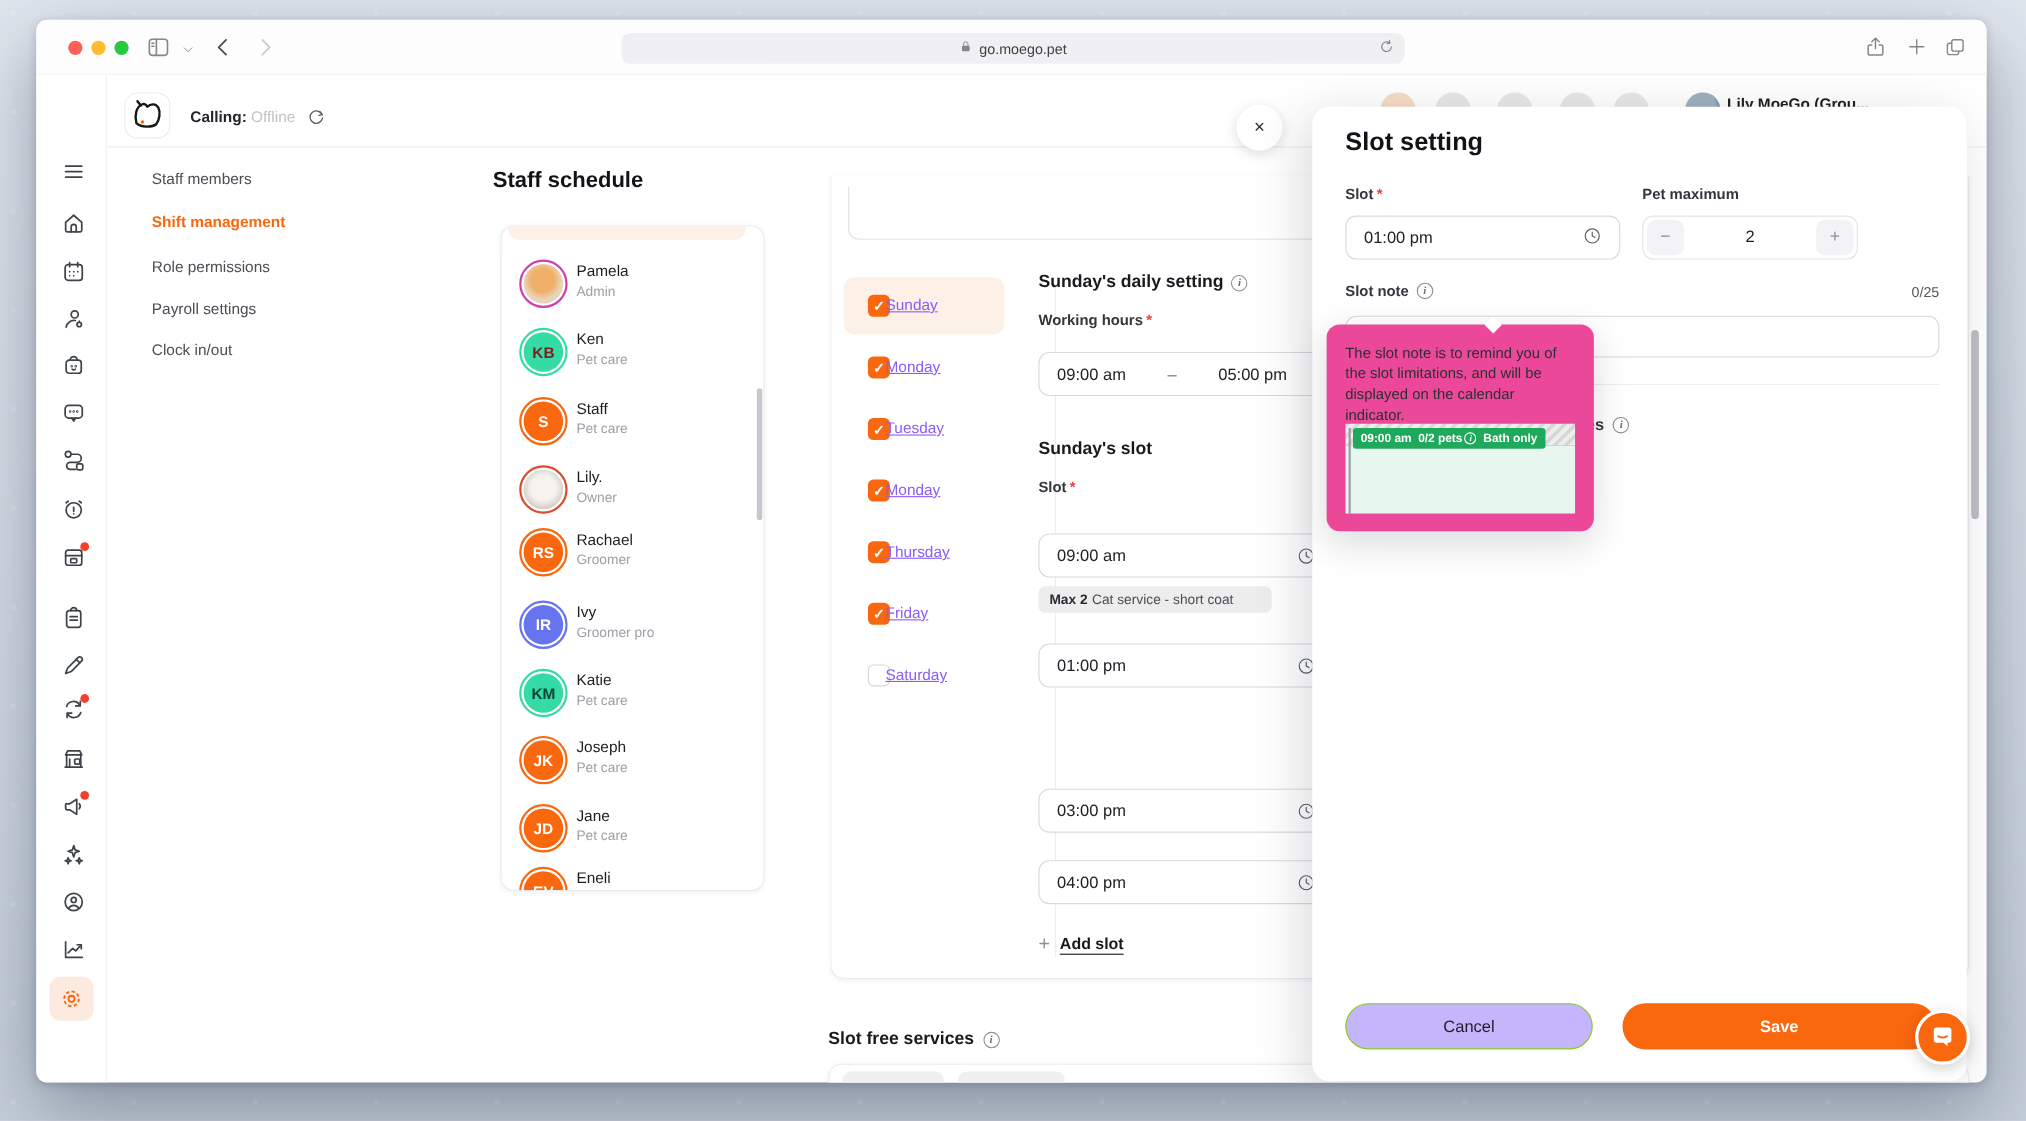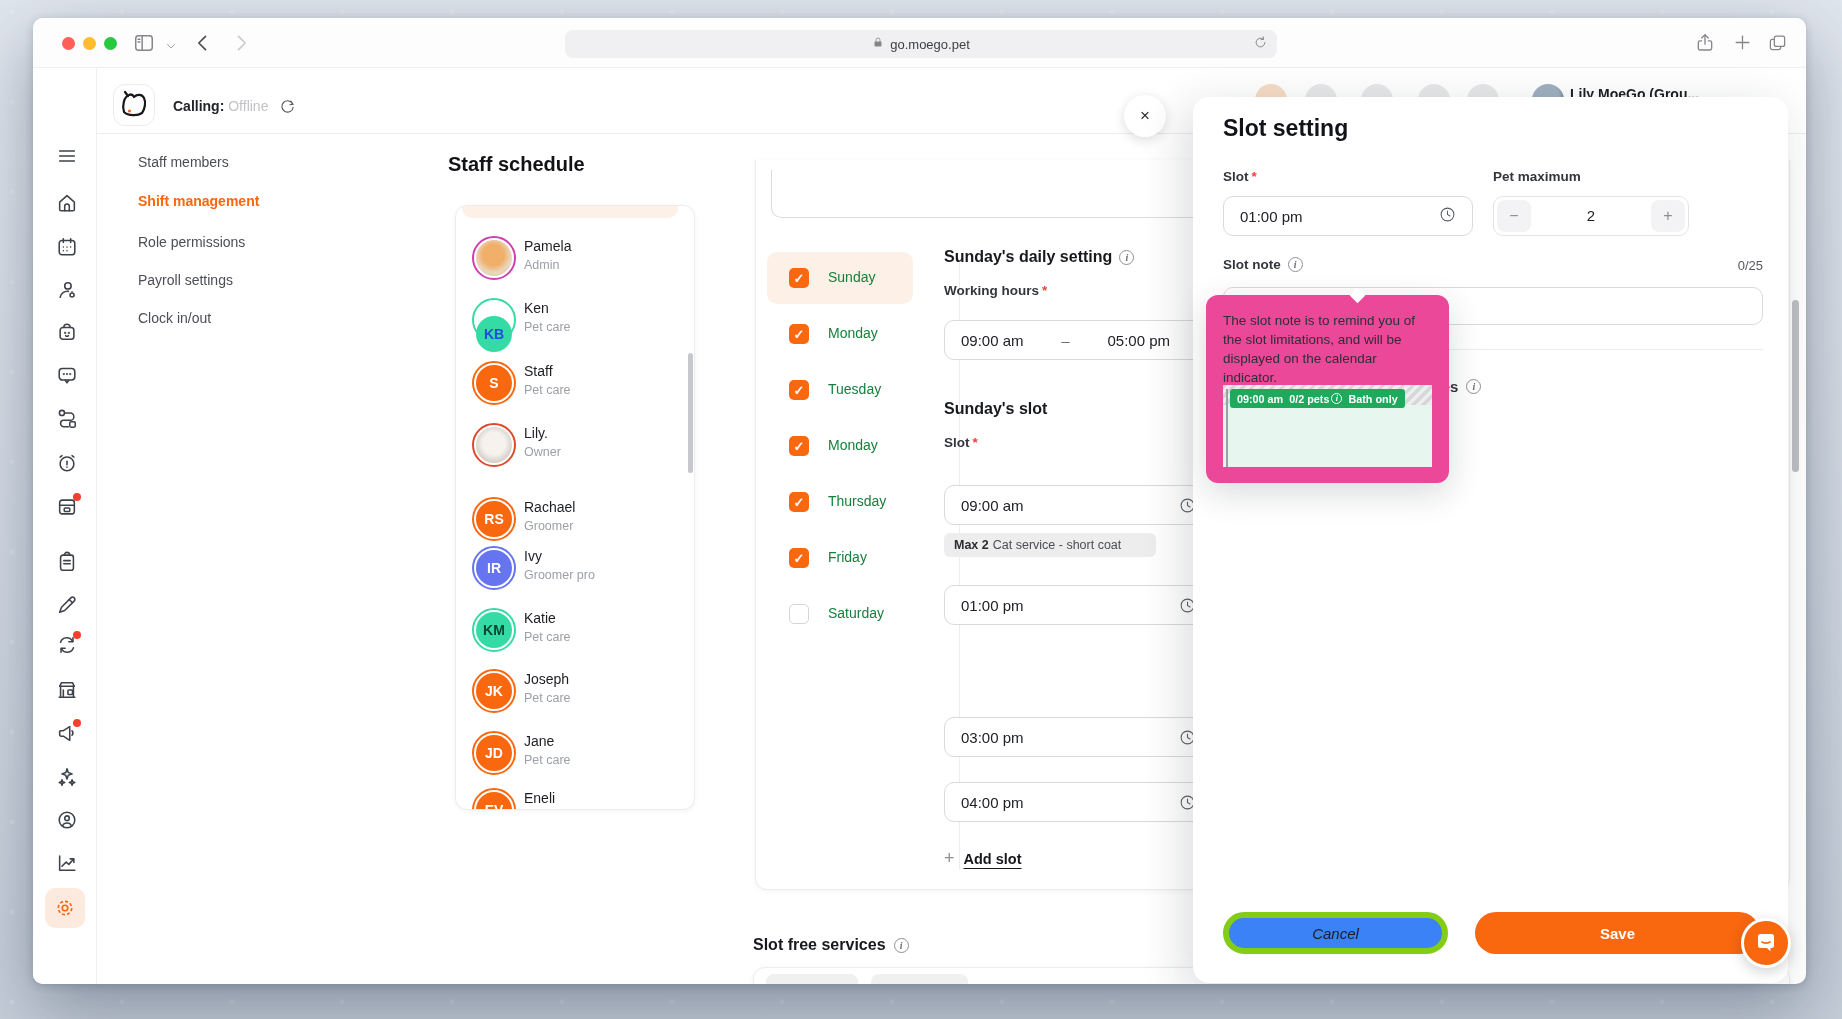--- a/index.html
+++ b/index.html
@@ -64,21 +64,21 @@
   .sched-card { left:722px; top:142px; width:1035px; height:730px; border-radius:0 0 12px 12px;
     border-top:none; overflow:hidden; }
   .top-input-sliver { left:15px; top:10px; width:640px; height:48px; border:1px solid #dcdce0; border-top:none;
     border-radius:0 0 10px 10px; }
   .vdiv { left:203px; top:100px; width:1px; height:610px; background:#ededef; }
   .day-row { left:11px; width:146px; height:52px; border-radius:10px; }
   .day-row.hl { background:#fdf0e6; }
   .cb { position:absolute; left:22px; top:16px; width:20px; height:20px; border-radius:5px; }
   .cb.on { background:#f9670f; color:#fff; font-size:13px; font-weight:bold; display:flex; align-items:center; justify-content:center; }
   .cb.off { background:#fff; border:1.5px solid #d6d6da; }
-  .day-label { position:absolute; left:61px; top:17px; font-size:14px; color:#15803d; }
+  .day-label { position:absolute; left:38px; top:17px; font-size:14px; color:#8b5cf6;text-decoration:underline; }
   .sec-title { font-size:16px; font-weight:bold; color:#17191d; display:flex; align-items:center; gap:7px; }
   .fld-label { font-size:13.5px; font-weight:bold; color:#33363c; }
   .req { color:#f03e3e; margin-left:3px; font-weight:bold; }
   .tinput { border:1px solid #d9d9de; border-radius:10px; background:#fff; font-size:15px; color:#202227;
     display:flex; align-items:center; padding:0 16px; }
   .slot-row { left:188px; width:267px; height:40px; }
   .slot-row .clk { position:absolute; right:14px; top:11px; }
   .clk svg { width:17px; height:17px; fill:none; stroke:#5b5e64; stroke-width:1.5; stroke-linecap:round; }
   .tag { left:188px; width:212px; height:24px; background:#ededee; border-radius:6px; font-size:12.5px;
     color:#4a4d53; display:flex; align-items:center; padding:0 10px; gap:4px; }
@@ -100,21 +100,21 @@
   .modal { left:1160px; top:79px; width:595px; height:886px; background:#fff; border-radius:16px;
     box-shadow:-8px 10px 45px rgba(25,30,45,.16); z-index:40; }
   .m-title { left:30px; top:18px; font-size:23px; font-weight:bold; color:#111318; }
   .stepper { left:300px; top:99px; width:196px; height:40px; border:1px solid #e4e4e7; border-radius:10px; }
   .step-btn { position:absolute; top:3px; width:34px; height:32px; background:#f3f3f5; border-radius:8px;
     display:flex; align-items:center; justify-content:center; font-size:16px; color:#8c8f95; }
   .step-val { position:absolute; left:0; right:0; top:10px; text-align:center; font-size:15px; color:#1c1e23; }
   .m-divider { left:30px; top:252px; width:540px; height:1px; background:#ededef; }
   .m-btn { top:815px; height:42px; border-radius:21px; display:flex; align-items:center; justify-content:center;
     font-size:15px; }
-  .btn-cancel { left:30px; width:225px; background:#3b82f6; border:6px solid #84cc16; color:#1c1e23;font-style:italic; }
+  .btn-cancel { left:30px; width:225px; background:#c4b5fd; border:1px solid #84cc16; color:#1c1e23; }
   .btn-save { left:282px; width:285px; background:#f9670f; color:#fff; font-weight:bold; }
   
   .tooltip { left:1173px; top:277px; width:243px; height:188px; background:#ec4899; border-radius:12px;
     box-shadow:0 10px 34px rgba(20,25,40,.16); z-index:45; padding:16px 17px; }
   .tooltip::before { content:""; position:absolute; left:146px; top:-5px; width:11px; height:11px; background:#fff;
     transform:rotate(45deg); }
   .tt-text { font-size:13.5px; line-height:1.42; color:#2c2f35; }
   .preview { position:absolute; left:17px; top:90px; width:209px; height:82px; overflow:hidden; }
   .hatch { position:absolute; left:0; top:0; width:100%; height:20px;
     background:repeating-linear-gradient(135deg,#d7d7d9 0 3px,#ededee 3px 7px); }
@@ -386,40 +386,40 @@
 
     <div class="abs staff-item" style="top:21px">
       <span class="s-avatar" style="border-color: rgb(207, 63, 174);">
           <span class="s-avatar-in p1"></span>
         </span>
       <span class="s-name">Pamela</span>
       <span class="s-role">Admin</span>
     </div>
     <div class="abs staff-item" style="top:83px">
       <span class="s-avatar" style="border-color: rgb(53, 219, 164);">
-          <span class="s-avatar-in" style="background: rgb(53, 219, 164); color: #1d4ed8; margin-top: 14px;">KB</span>
+          <span class="s-avatar-in" style="background: rgb(53, 219, 164); color: #7f1d1d;">KB</span>
         </span>
       <span class="s-name">Ken</span>
       <span class="s-role">Pet care</span>
     </div>
     <div class="abs staff-item" style="top:146px">
       <span class="s-avatar" style="border-color: rgb(249, 103, 15);">
           <span class="s-avatar-in" style="background: rgb(249, 103, 15); color: rgb(255, 255, 255);">S</span>
         </span>
       <span class="s-name">Staff</span>
       <span class="s-role">Pet care</span>
     </div>
     <div class="abs staff-item" style="top:208px">
       <span class="s-avatar" style="border-color: rgb(224, 72, 46);">
           <span class="s-avatar-in p2"></span>
         </span>
       <span class="s-name">Lily.</span>
       <span class="s-role">Owner</span>
     </div>
-    <div class="abs staff-item" style="top:282px">
+    <div class="abs staff-item" style="top:265px">
       <span class="s-avatar" style="border-color: rgb(249, 103, 15);">
           <span class="s-avatar-in" style="background: rgb(249, 103, 15); color: rgb(255, 255, 255);">RS</span>
         </span>
       <span class="s-name">Rachael</span>
       <span class="s-role">Groomer</span>
     </div>
     <div class="abs staff-item" style="top:331px">
       <span class="s-avatar" style="border-color: rgb(103, 116, 240);">
           <span class="s-avatar-in" style="background: rgb(103, 116, 240); color: rgb(255, 255, 255);">IR</span>
         </span>

